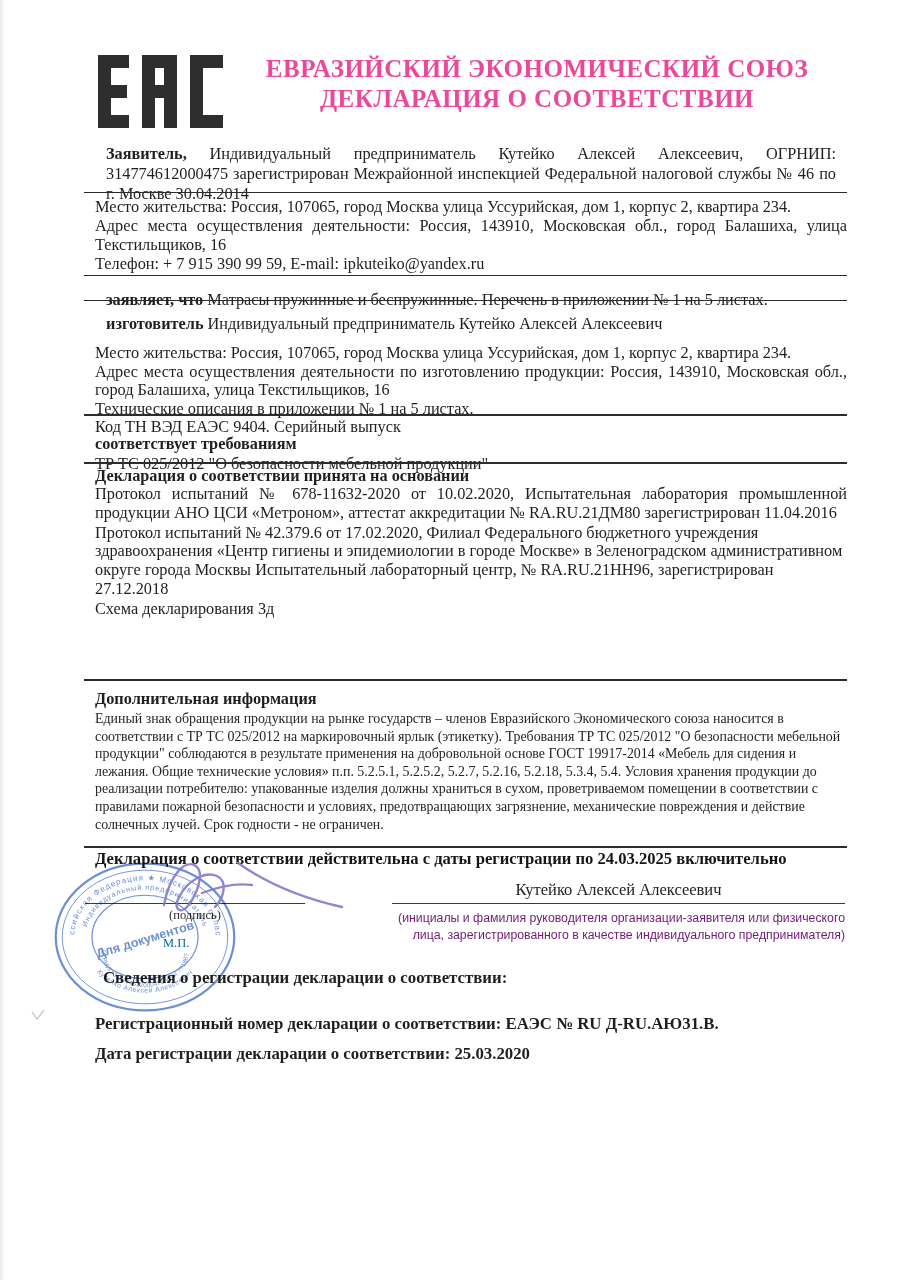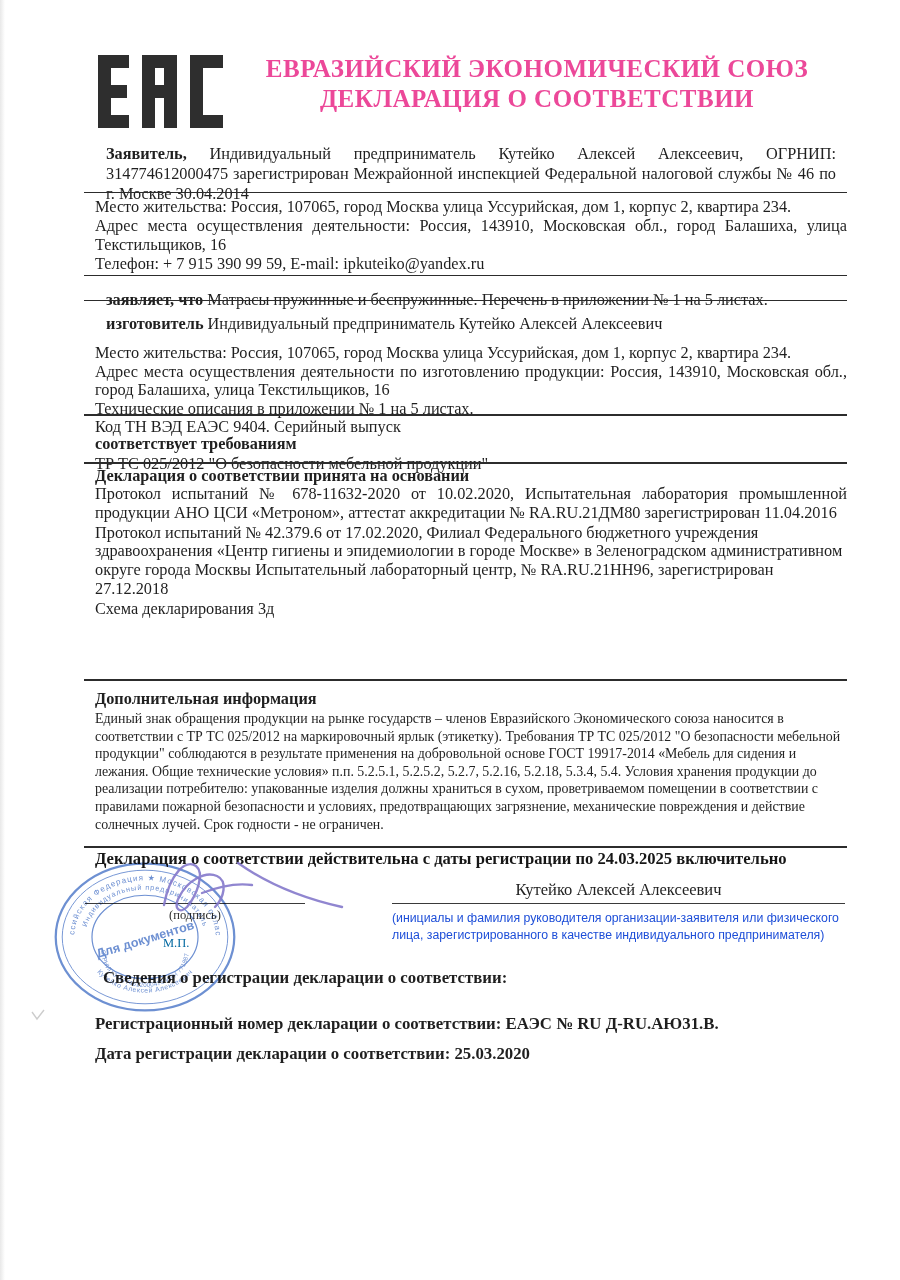--- a/index.html
+++ b/index.html
@@ -33,23 +33,23 @@
   }
   
   .sigline-left{position:absolute;left:85px;top:903px;width:220px;border-top:1.7px solid #3a3a3a;}
   .podpis{position:absolute;left:120px;top:908px;width:150px;text-align:center;
           font-size:12.5px;color:#2d2d2d;}
   .mp{position:absolute;left:163px;top:936px;font-size:12.5px;color:#0369a1;}
   .sig-name{position:absolute;left:392px;top:880px;width:453px;text-align:center;
             font-size:16.5px;color:#222;}
   .sigline-right{position:absolute;left:392px;top:903px;width:453px;border-top:1.7px solid #3a3a3a;}
   .fine-print{
-    position:absolute;left:392px;top:910px;width:453px;text-align:left;
+    position:absolute;left:392px;top:910px;width:453px;text-align:right;
     font-family:"Liberation Sans","DejaVu Sans",sans-serif;
-    font-size:12.3px;line-height:16.5px;color:#1d4ed8;
+    font-size:12.3px;line-height:16.5px;color:#701a75;
   }
   
   .validity{position:absolute;left:95px;right:45px;top:849px;font-weight:bold;
             font-size:16.6px;line-height:20px;color:#161616;}
   .reg-header{position:absolute;left:95px;top:968px;font-weight:bold;font-size:16.8px;margin-left:8px;}
   .reg-number{position:absolute;left:95px;top:1014px;font-weight:bold;font-size:16.8px;}
   .reg-date{position:absolute;left:95px;top:1044px;font-weight:bold;font-size:16.8px;}
   
   .stamp{position:absolute;left:52px;top:860px;pointer-events:none;
          mix-blend-mode:multiply;opacity:.82;}

